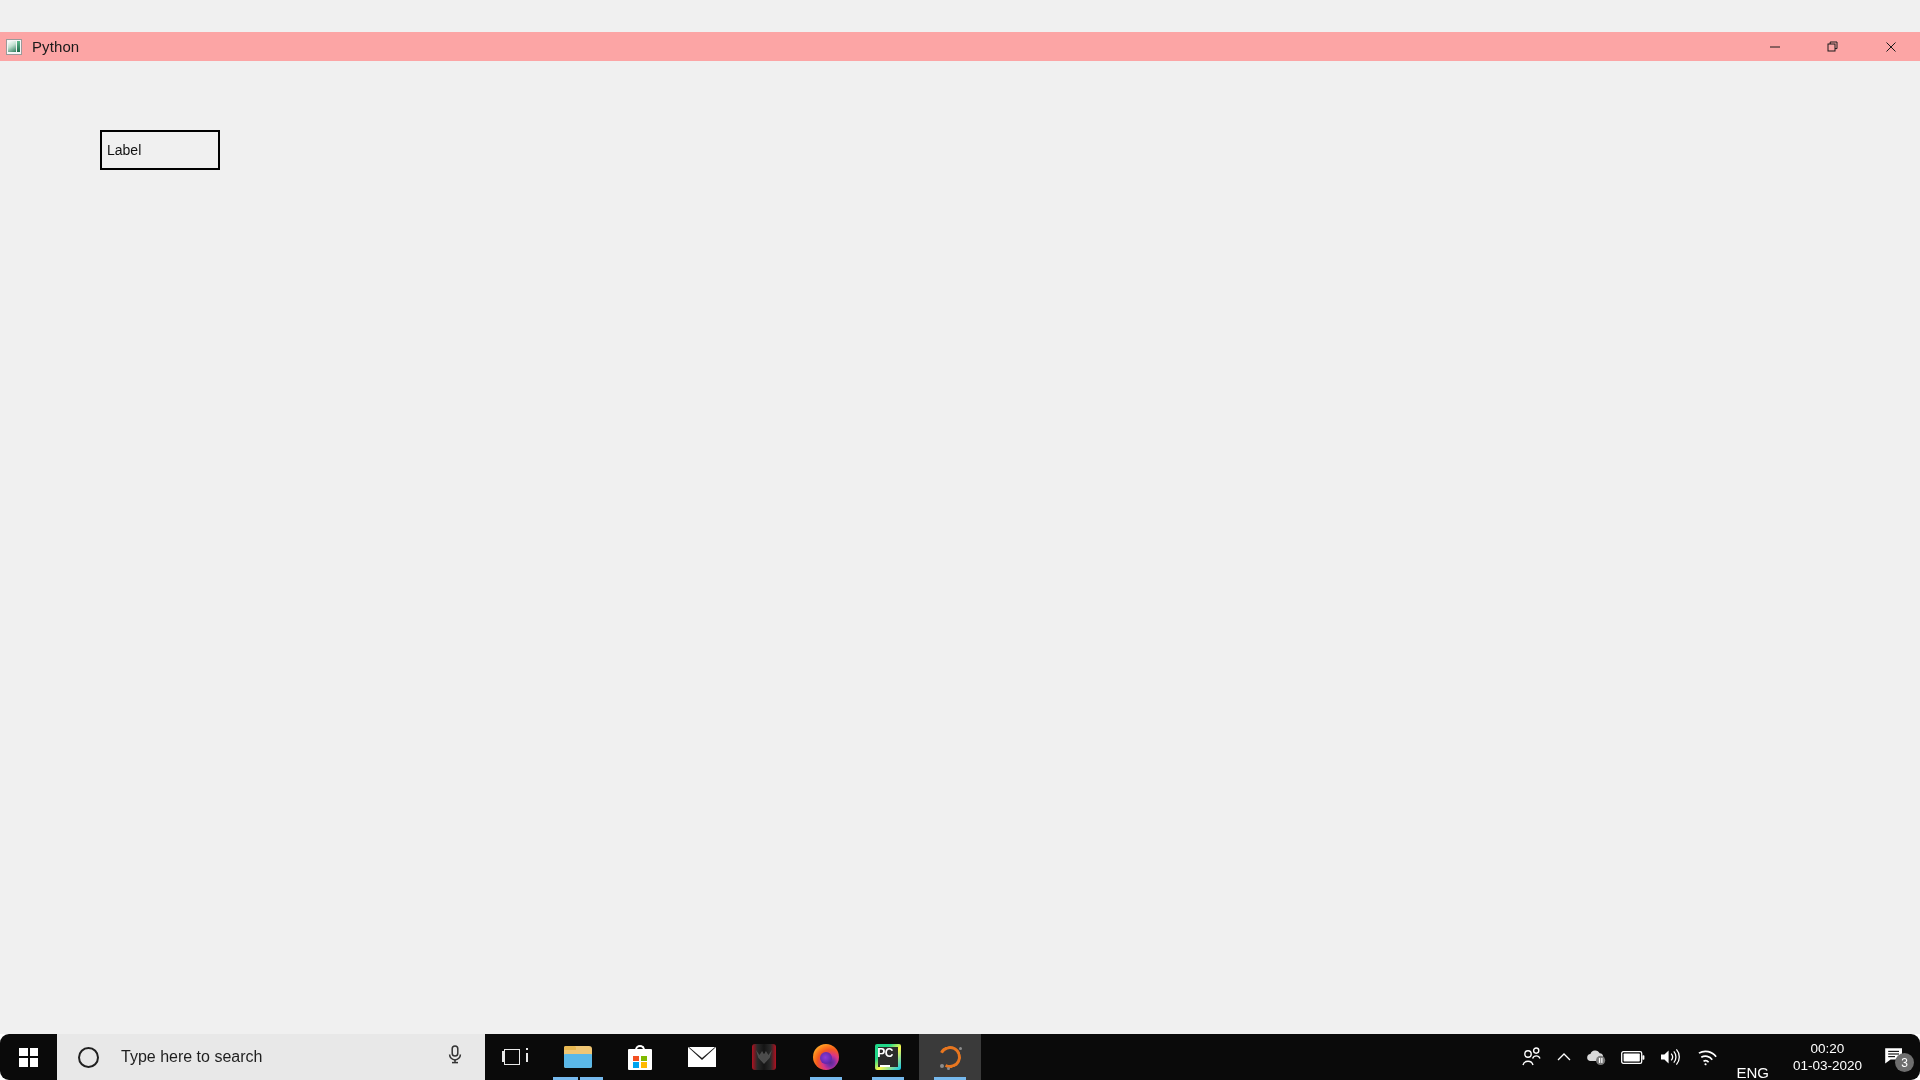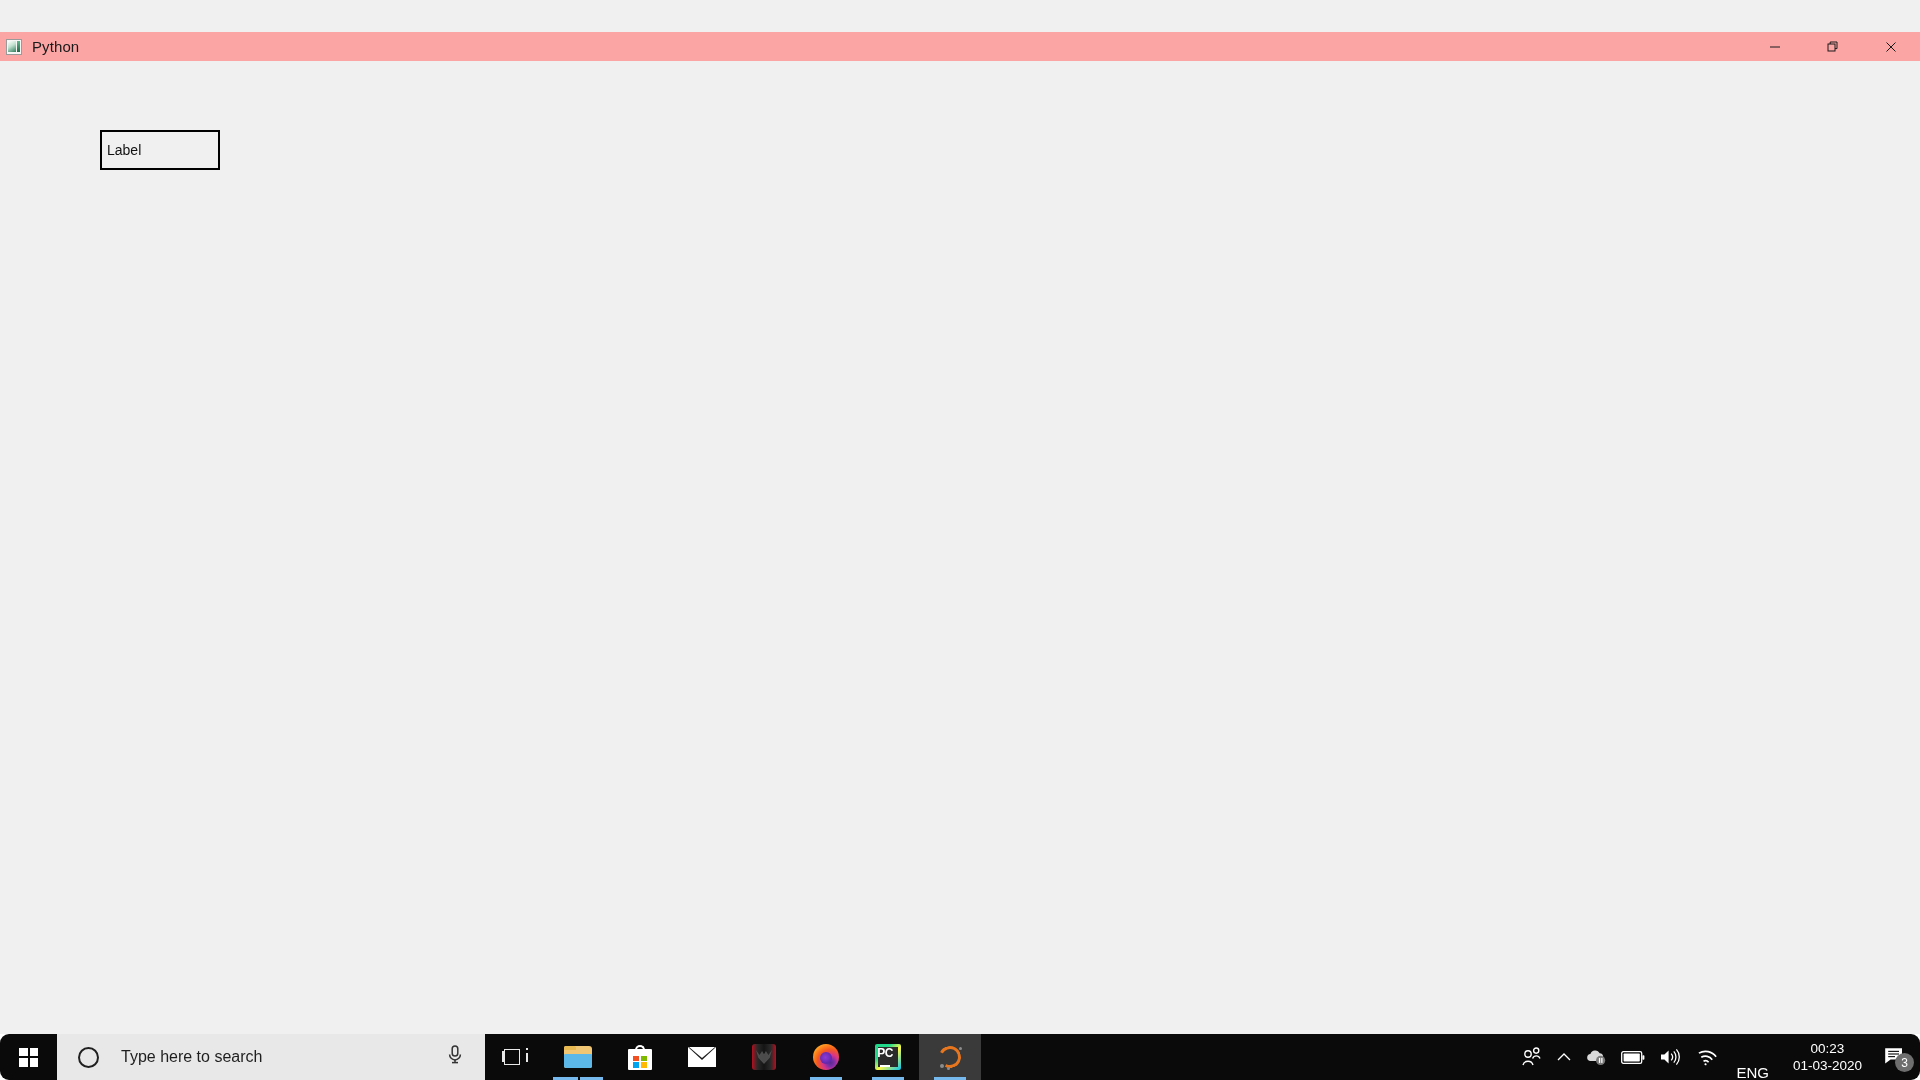--- a/index.html
+++ b/index.html
@@ -561,21 +561,21 @@
           <path d="M5.4 10.4 a8.4 8.4 0 0 1 11.2 0" fill="none" stroke="#fff" stroke-width="1.7"></path>
           <path d="M8.4 13.7 a4 4 0 0 1 5.2 0" fill="none" stroke="#fff" stroke-width="1.7"></path>
           <circle cx="11" cy="16.3" r="1.1" fill="#ffffff"></circle>
         </g>
       </svg>
     </div>
 
     <div id="tray-lang">ENG</div>
 
     <div id="tray-clock">
-      <span class="t-time">00:23</span>
+      <span class="t-time">00:20</span>
       <span class="t-date">01-03-2020</span>
     </div>
 
     <div id="tray-action">
       <svg width="22" height="20" viewBox="0 0 22 20">
         <path d="M1.2 1.2 H18 V12.4 H6.6 L1.2 16.6 Z" fill="#ffffff"></path>
         <line x1="4.2" y1="4.4" x2="15" y2="4.4" stroke="#1a1a1a" stroke-width="1.2"></line>
         <line x1="4.2" y1="7" x2="15" y2="7" stroke="#1a1a1a" stroke-width="1.2"></line>
         <line x1="4.2" y1="9.6" x2="11" y2="9.6" stroke="#1a1a1a" stroke-width="1.2"></line>
       </svg>

